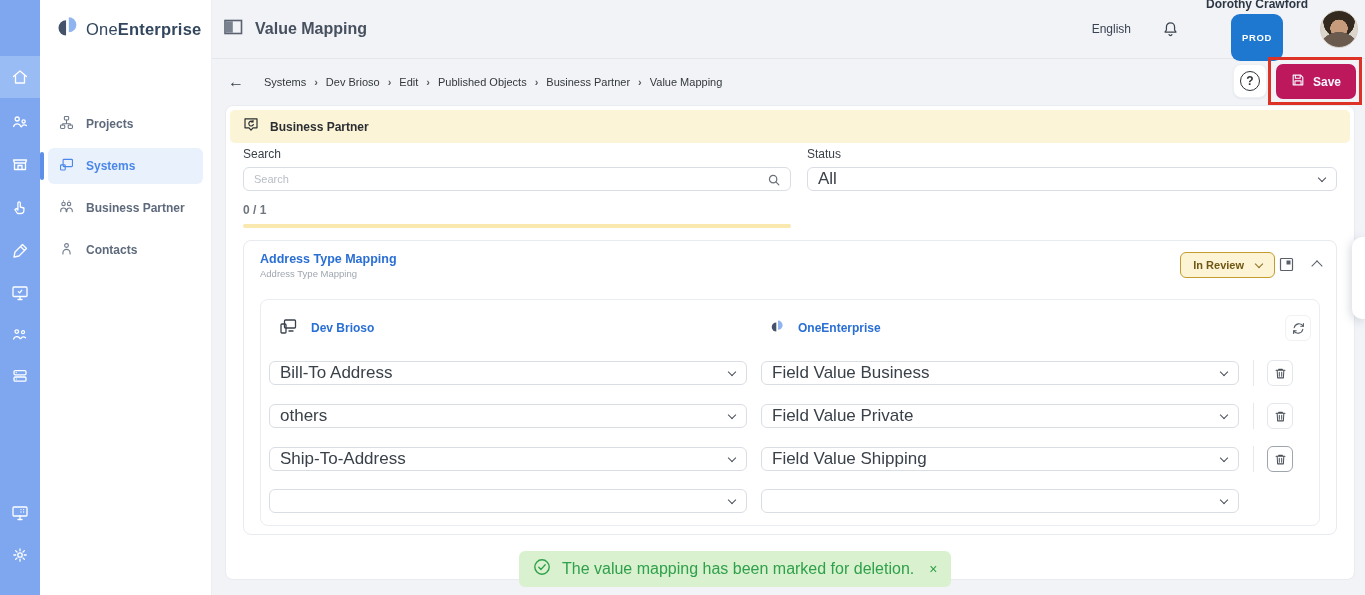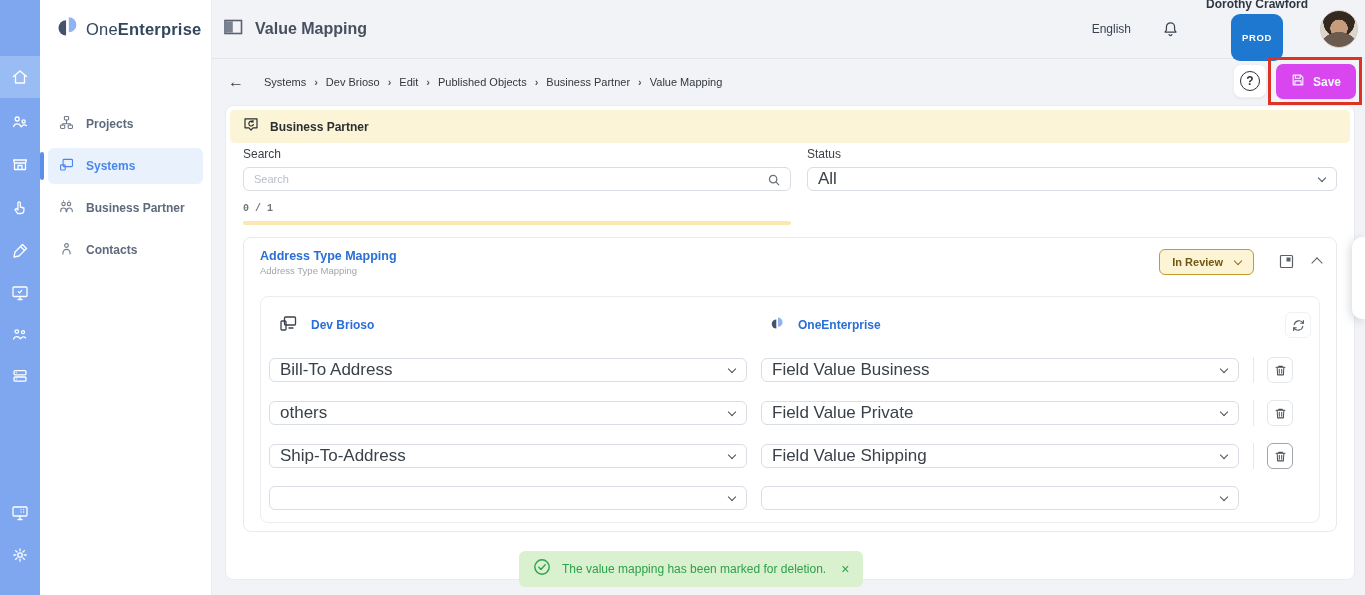--- a/index.html
+++ b/index.html
@@ -40,59 +40,59 @@
       radial-gradient(circle at 50% 30%, #33291F 0 50%, transparent 51%),
       #DCD5CC; }
   
   .crumbbar { height:46px; position:relative; display:flex; align-items:center; padding-left:16px; }
   .back { font-size:16px; color:#3A4149; margin-right:20px; cursor:pointer; }
   .crumbs { display:flex; align-items:center; font-size:11px; color:#33373B; }
   .crumb { cursor:pointer; }
   .crumb-sep { margin:0 8px; color:#555B63; font-size:11px; font-weight:700; }
   .help-btn { position:absolute; right:98px; top:5px; width:34px; height:34px; background:#fff; border:1px solid #EDEFF2; border-radius:8px; box-shadow:0 1px 2px rgba(80,90,110,.08); display:flex; align-items:center; justify-content:center; font-size:14px; font-weight:700; color:#2E3338; cursor:pointer; }
   .help-q { width:20px; height:20px; border:1.4px solid #2E3338; border-radius:50%; display:flex; align-items:center; justify-content:center; font-size:12px; }
-  .save-btn { position:absolute; right:9px; top:5px; width:80px; height:35px; background:#d946ef; border:none; border-radius:7px; color:#F4F8FF; font-size:12px; font-weight:700; display:flex; align-items:center; justify-content:center; gap:8px; cursor:pointer; font-family:inherit; }
+  .save-btn { position:absolute; right:9px; top:5px; width:80px; height:35px; background:#be185d; border:none; border-radius:7px; color:#F4F8FF; font-size:12px; font-weight:700; display:flex; align-items:center; justify-content:center; gap:8px; cursor:pointer; font-family:inherit; }
   .annotation { position:absolute; right:3px; top:-2px; width:94px; height:48px; border:3px solid #DD3327; z-index:30; pointer-events:none; }
   
   .card { position:absolute; left:13px; top:105px; width:1130px; height:475px; background:#fff; border:1px solid #E9EBF0; border-radius:8px; }
   .banner { margin:4px; height:33px; background:#FCF4D6; border-radius:5px; display:flex; align-items:center; gap:10px; padding-left:12px; }
   .banner-title { font-size:12px; font-weight:700; color:#2B2F33; }
   .filters { display:grid; grid-template-columns:548px 1fr; column-gap:16px; row-gap:6px; padding:0 17px; margin-top:4px; }
   .flabel { font-size:12px; color:#3A4149; }
   .field { position:relative; height:24px; background:#fff; border:1px solid #D9DDE4; border-radius:6px; display:flex; align-items:center; }
   .search-input { border:none; outline:none; background:transparent; width:100%; height:100%; padding:0 30px 0 10px; font-size:11px; color:#3A4149; font-family:inherit; }
   .search-input::placeholder { color:#B8BDC6; }
   .search-icon { position:absolute; right:9px; top:5px; display:flex; cursor:pointer; }
   .select { position:relative; height:24px; background:#fff; border:1px solid #D9DDE4; border-radius:6px; display:flex; align-items:center; padding:0 26px 0 10px; font-size:17px; color:#3A4149; cursor:pointer; }
   .chev-down { position:absolute; right:11px; top:7px; width:6px; height:6px; border-right:1.5px solid #4A5058; border-bottom:1.5px solid #4A5058; transform:rotate(45deg); }
   .progress-wrap { padding:0 17px; margin-top:12px; }
-  .progress-label { font-size:10px; font-weight:700; color:#70767F;font-family:Liberation Mono, monospace; }
+  .progress-label { font-size:12px; font-weight:700; color:#70767F; }
   .progress-bar { margin-top:7px; width:548px; height:4px; border-radius:2px; background:#FAE9AE; }
   
   .map-card { position:relative; margin:12px 17px 0; height:295px; border:1px solid #E7EAEF; border-radius:8px; background:#fff; }
   .map-title { padding:11px 16px 0; font-size:12.5px; font-weight:700; color:#2A6FD4; }
   .map-subtitle { padding:2px 16px 0; font-size:9.5px; color:#A0A6AF; }
-  .review-pill { position:absolute; right:82px; top:11px; height:26px; display:flex; align-items:center; gap:12px; padding:0 12px; background:#FCF4D4; border:1px solid #C49B2E; border-radius:6px; font-size:11px; font-weight:600; color:#705713; cursor:pointer; }
+  .review-pill { position:absolute; right:61px; top:11px; height:26px; display:flex; align-items:center; gap:12px; padding:0 12px; background:#FCF4D4; border:1px solid #C49B2E; border-radius:6px; font-size:11px; font-weight:600; color:#705713; cursor:pointer; }
   .review-pill .pchev { width:6px; height:6px; border-right:1.6px solid #8A6D1F; border-bottom:1.6px solid #8A6D1F; transform:rotate(45deg); margin-top:-3px; }
   .expand-btn { position:absolute; right:42px; top:16px; cursor:pointer; display:flex; }
   .collapse-btn { position:absolute; right:15px; top:21px; width:8px; height:8px; border-left:1.6px solid #5A6068; border-top:1.6px solid #5A6068; transform:rotate(45deg); cursor:pointer; }
   .map-inner { position:absolute; left:16px; right:16px; top:58px; height:227px; border:1px solid #EAEDF1; border-radius:8px; padding:10px 8px 0; }
   .map-row { display:grid; grid-template-columns:1fr 1fr 58px; column-gap:14px; align-items:center; }
   .sys-row { height:36px; margin-bottom:14px; }
   .sys-cell { display:flex; align-items:center; gap:12px; padding-left:8px; font-size:12px; font-weight:600; color:#2A6FD4; }
   .val-row { height:24px; margin-bottom:19px; }
   .action-cell { display:flex; align-items:center; height:100%; }
   .vdiv { width:1px; height:26px; background:#E5E8ED; margin-right:13px; }
   .icon-btn { width:26px; height:26px; border-radius:6px; background:#fff; display:flex; align-items:center; justify-content:center; cursor:pointer; padding:0; }
   .refresh-btn { border:1px solid #EFF1F4; margin-left:auto; }
   .trash-btn { border:1px solid #E3E6EA; }
   .trash-btn.strong { border:1.5px solid #9FA5AD; }
   
   .toast { position:absolute; left:519px; top:551px; height:36px; z-index:20; background:#D9F1CE; border-radius:6px; display:flex; align-items:center; gap:11px; padding:0 14px; }
-  .toast-text { font-size:12px; color:#2FA04B; }
+  .toast-text { font-size:16px; color:#2FA04B; }
   .toast-close { font-size:14px; color:#2FA04B; cursor:pointer; margin-left:4px; }
   
   .drawer-handle { position:absolute; right:0; top:237px; width:13px; height:82px; background:#fff; border-radius:10px 0 0 10px; box-shadow:-2px 2px 8px rgba(100,110,130,.25); z-index:15; cursor:pointer; }
 </style>
 </head>
 <body>
 
 <nav class="rail">
   <div class="rail-item active" style="top:56px">
     <span>

